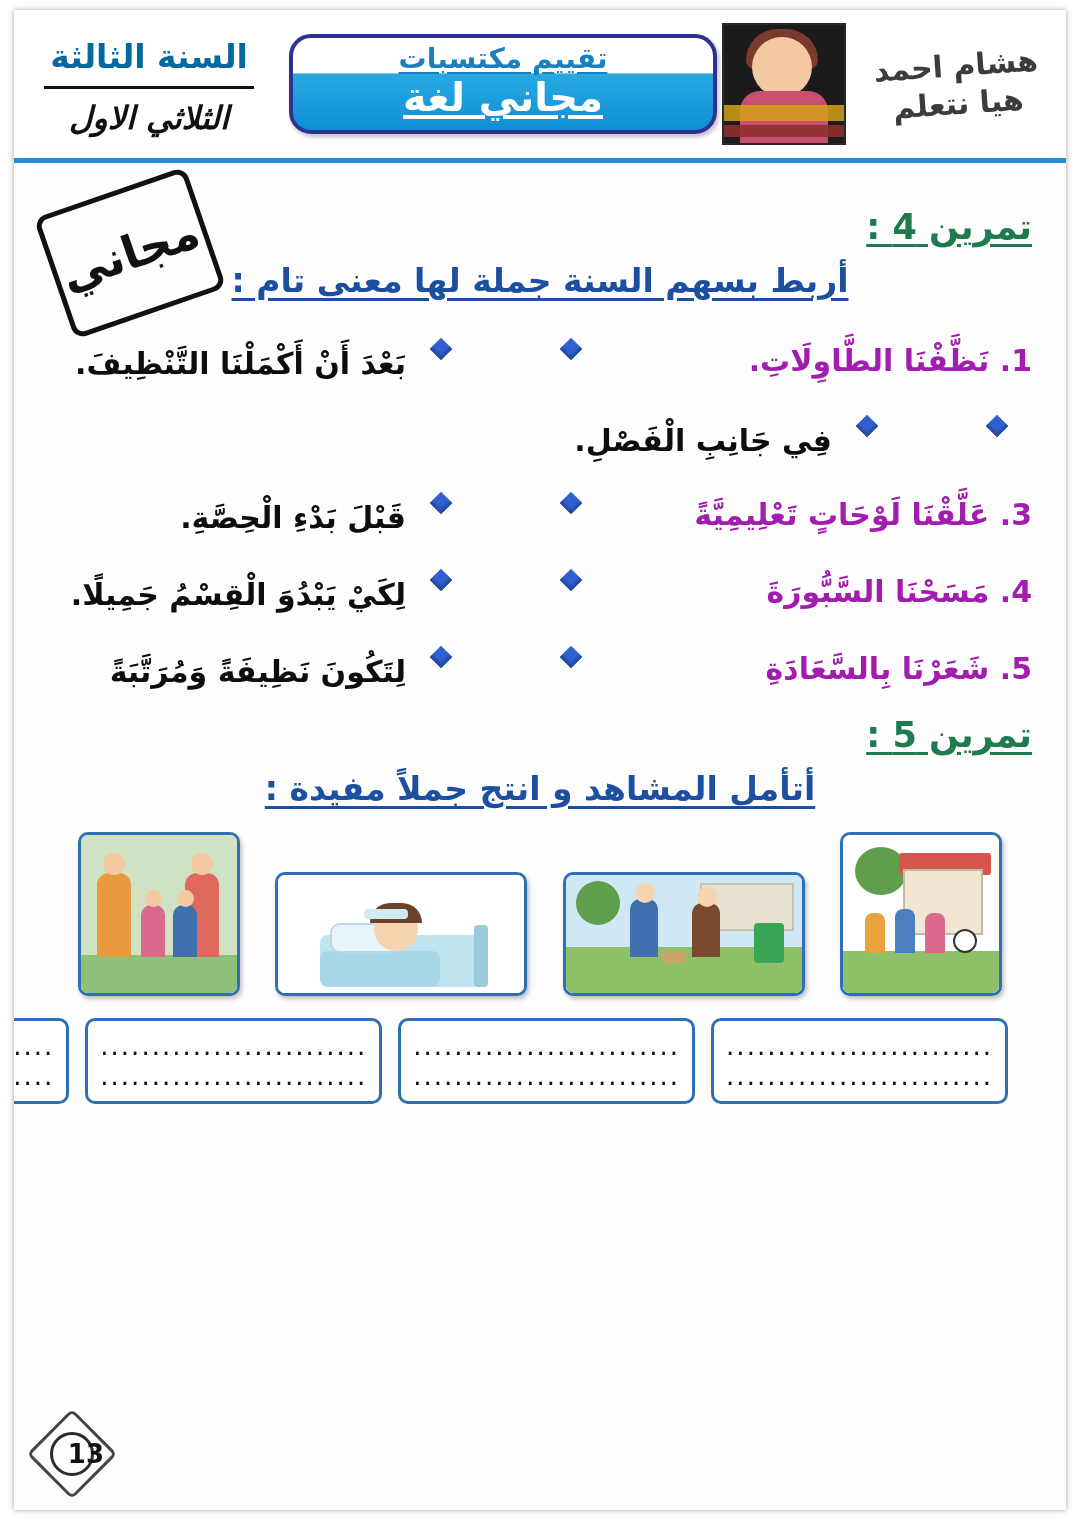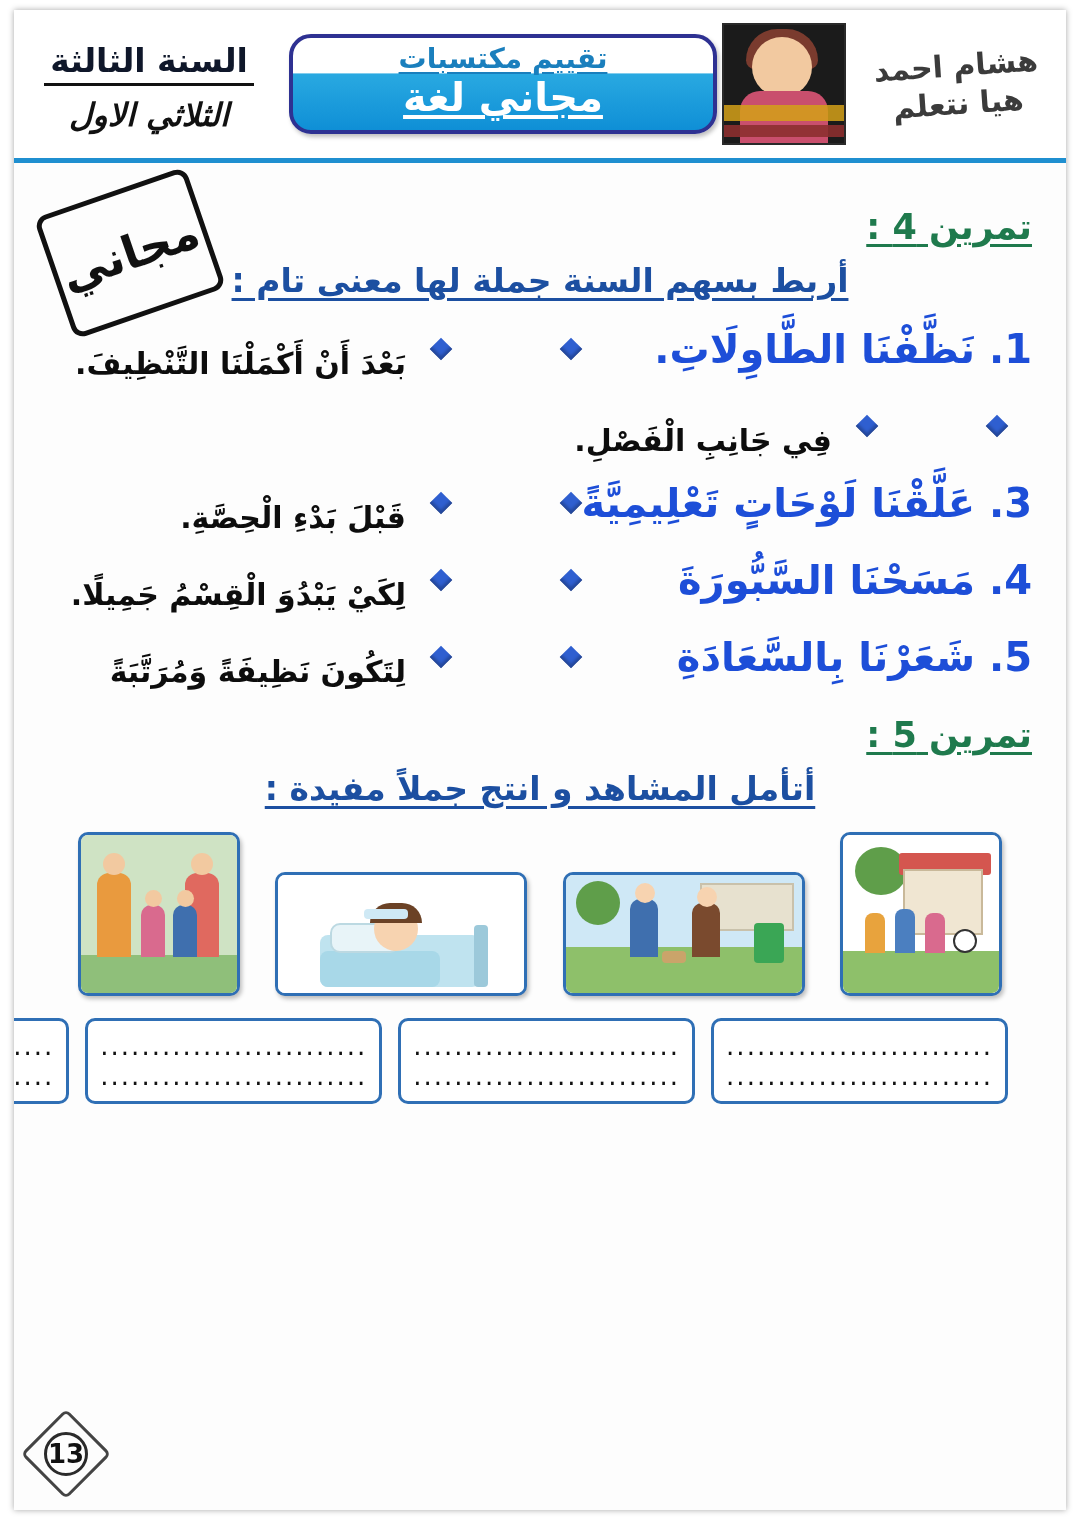--- a/index.html
+++ b/index.html
@@ -42,23 +42,23 @@
     display: flex;
     flex-direction: column;
     justify-content: center;
     align-items: center;
     gap: 10px;
     padding-top: 6px;
   }
   .hdr-line {
     font-size: 33px;
     font-weight: bold;
-    color: #0f172a;
+    color: #0369a1;
     border-bottom: 3px solid #111;
-    padding: 0 6px 3px 6px;
+    padding: 0 6px 10px 6px;
     letter-spacing: 0px;
     white-space: nowrap;
   }
   .hdr-line2 {
     font-size: 32px;
     font-weight: bold;
     color: #111;
     white-space: nowrap;
     font-style: italic;
   }
@@ -226,25 +226,26 @@
   .mrow {
     display: flex;
     flex-direction: row;
     align-items: center;
     margin-bottom: 12px;
     direction: rtl;
   }
   .mright {
     width: 420px;
     text-align: right;
-    font-size: 40px;
-    font-weight: bold;
-    color: #1d4ed8;
+    font-size: 30px;
+    font-weight: bold;
+    color: #a21caf;
     padding-left: 6px;
     white-space: nowrap;
+    margin-top: 24px;
   }
   .dotcell {
     width: 70px;
     display: flex;
     justify-content: center;
     align-items: center;
   }
   .diamond {
     width: 16px;
     height: 16px;
@@ -356,27 +357,26 @@
     letter-spacing: 2px;
     line-height: 1;
     text-align: center;
     overflow: hidden;
     white-space: nowrap;
   }
 
   
   .pagenum {
     position: absolute;
-    left: 20px;
+    left: 26px;
     bottom: 24px;
     width: 64px;
     height: 64px;
     display: flex;
     align-items: center;
-    justify-content: center;
   }
   .pagenum .outer {
     position: absolute;
     inset: 0;
     border: 3px solid #444;
     transform: rotate(45deg);
     border-radius: 6px;
   }
   .pagenum .inner {
     position: absolute;

